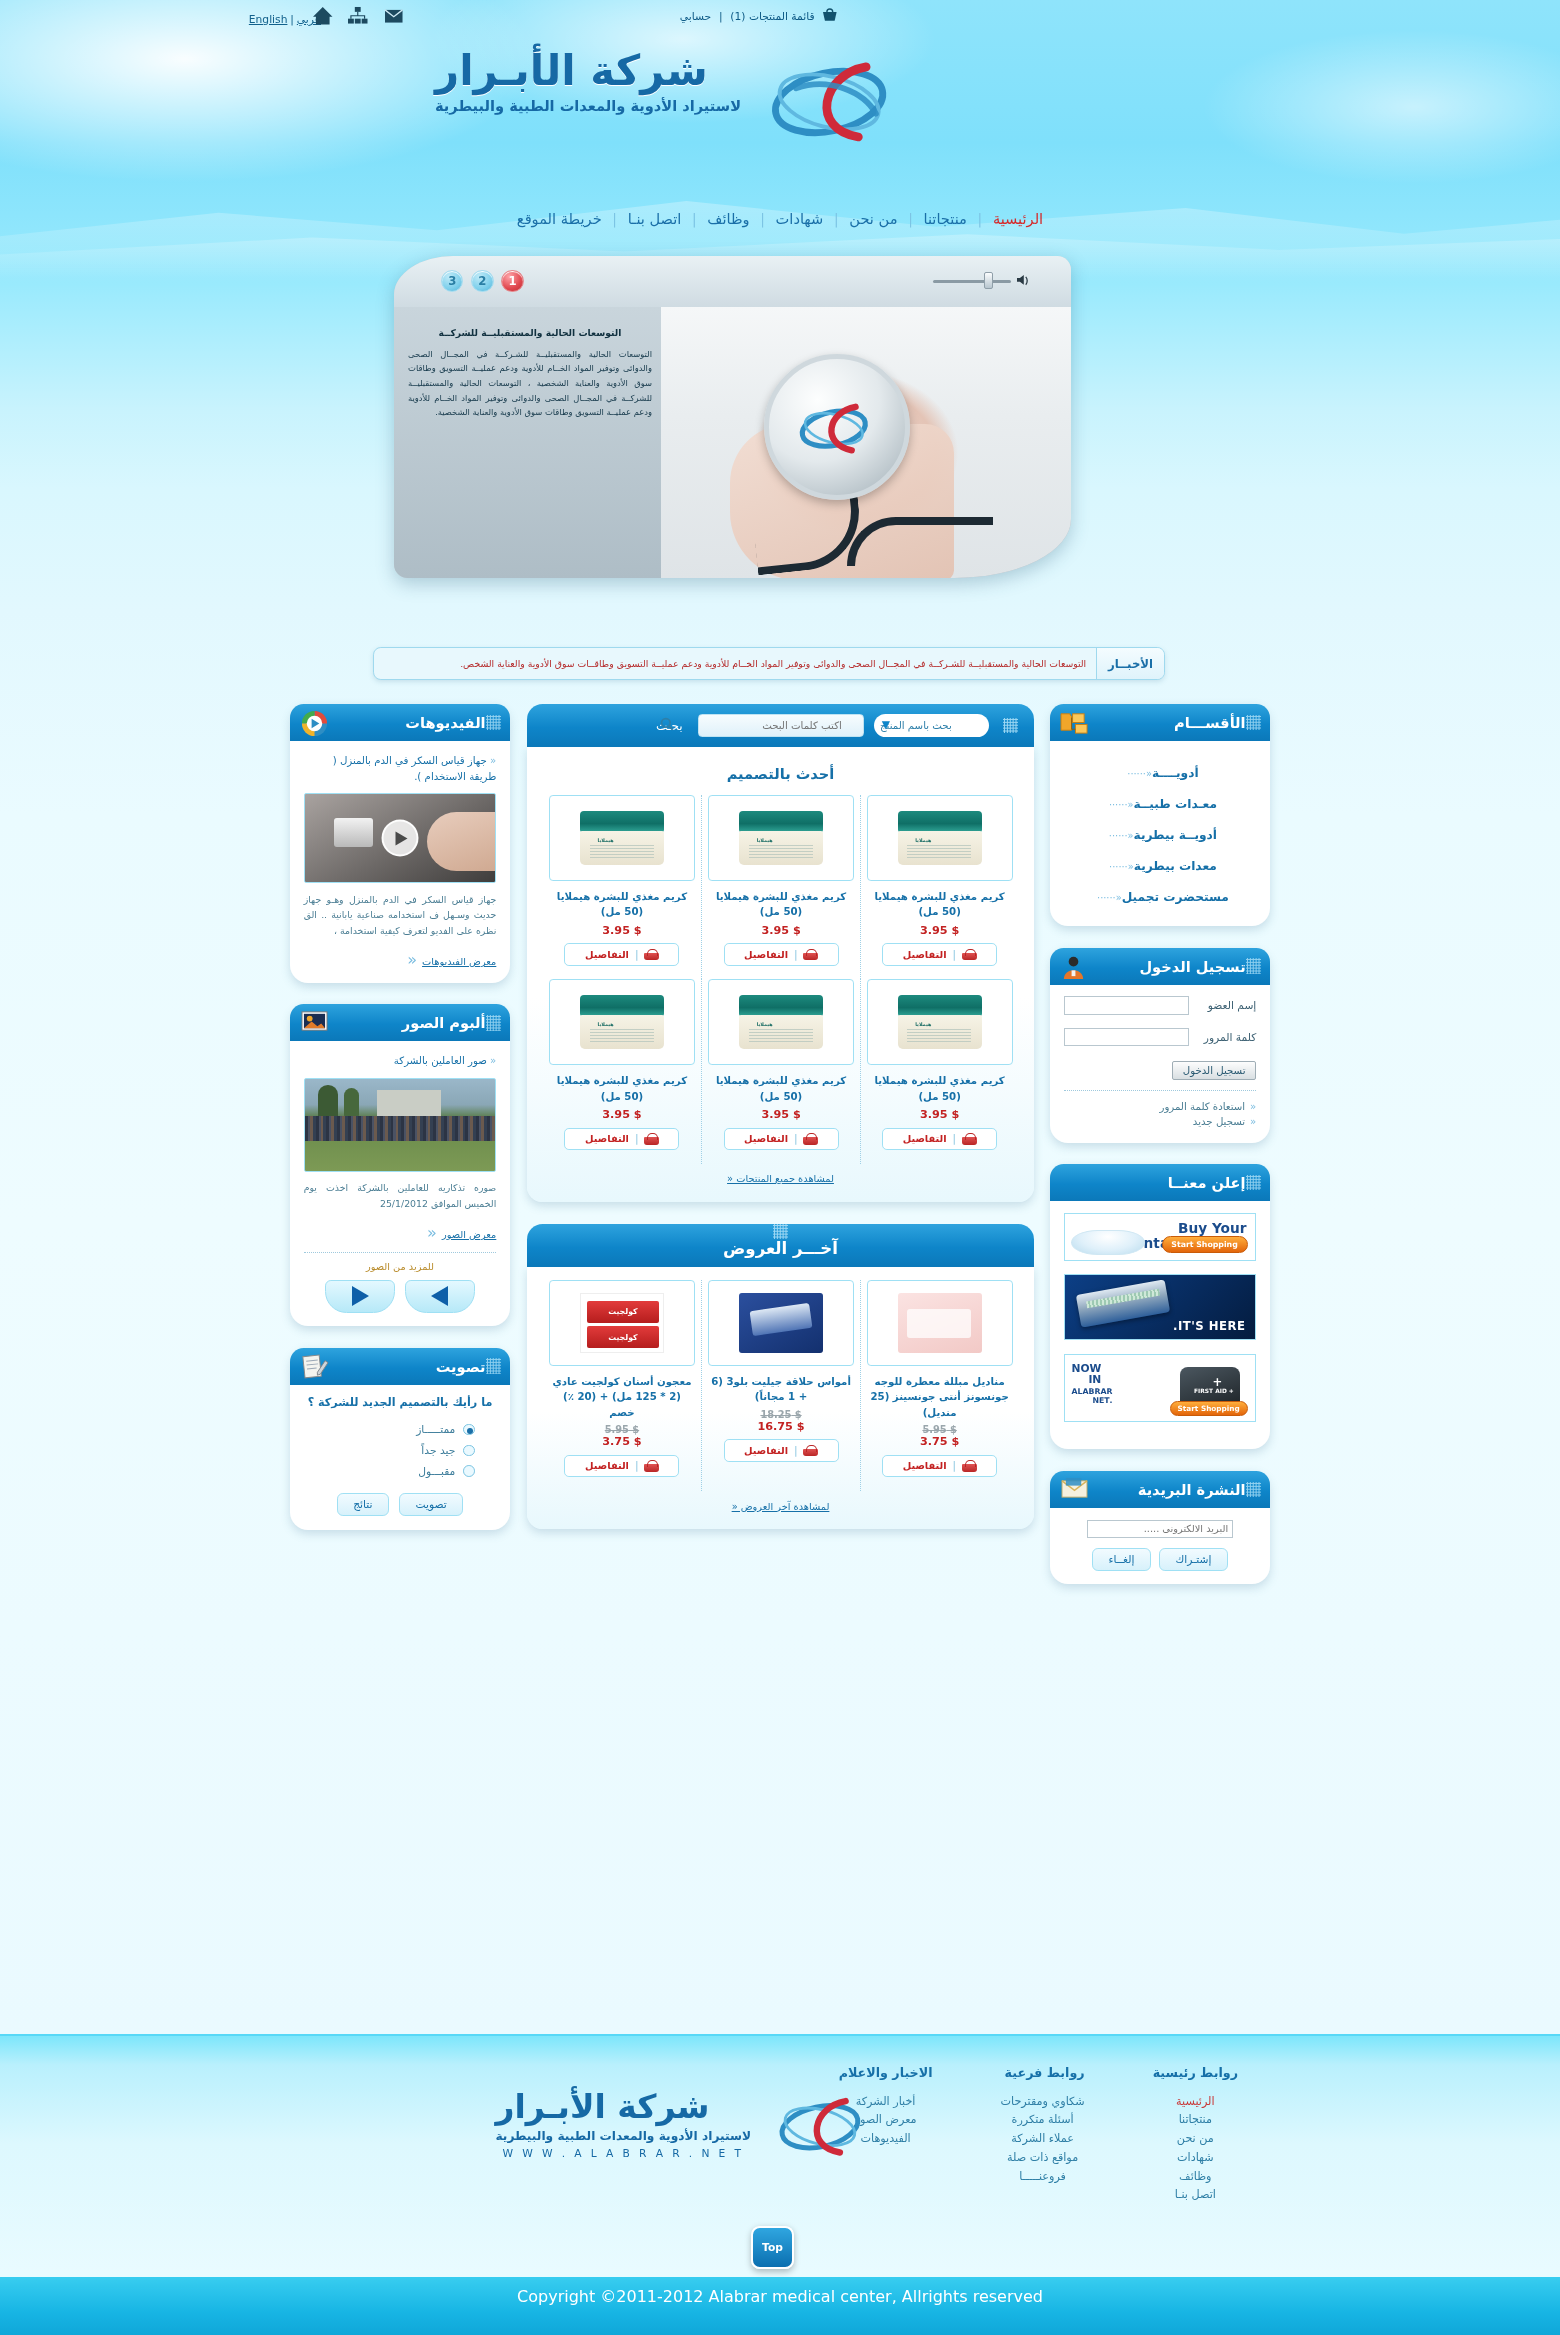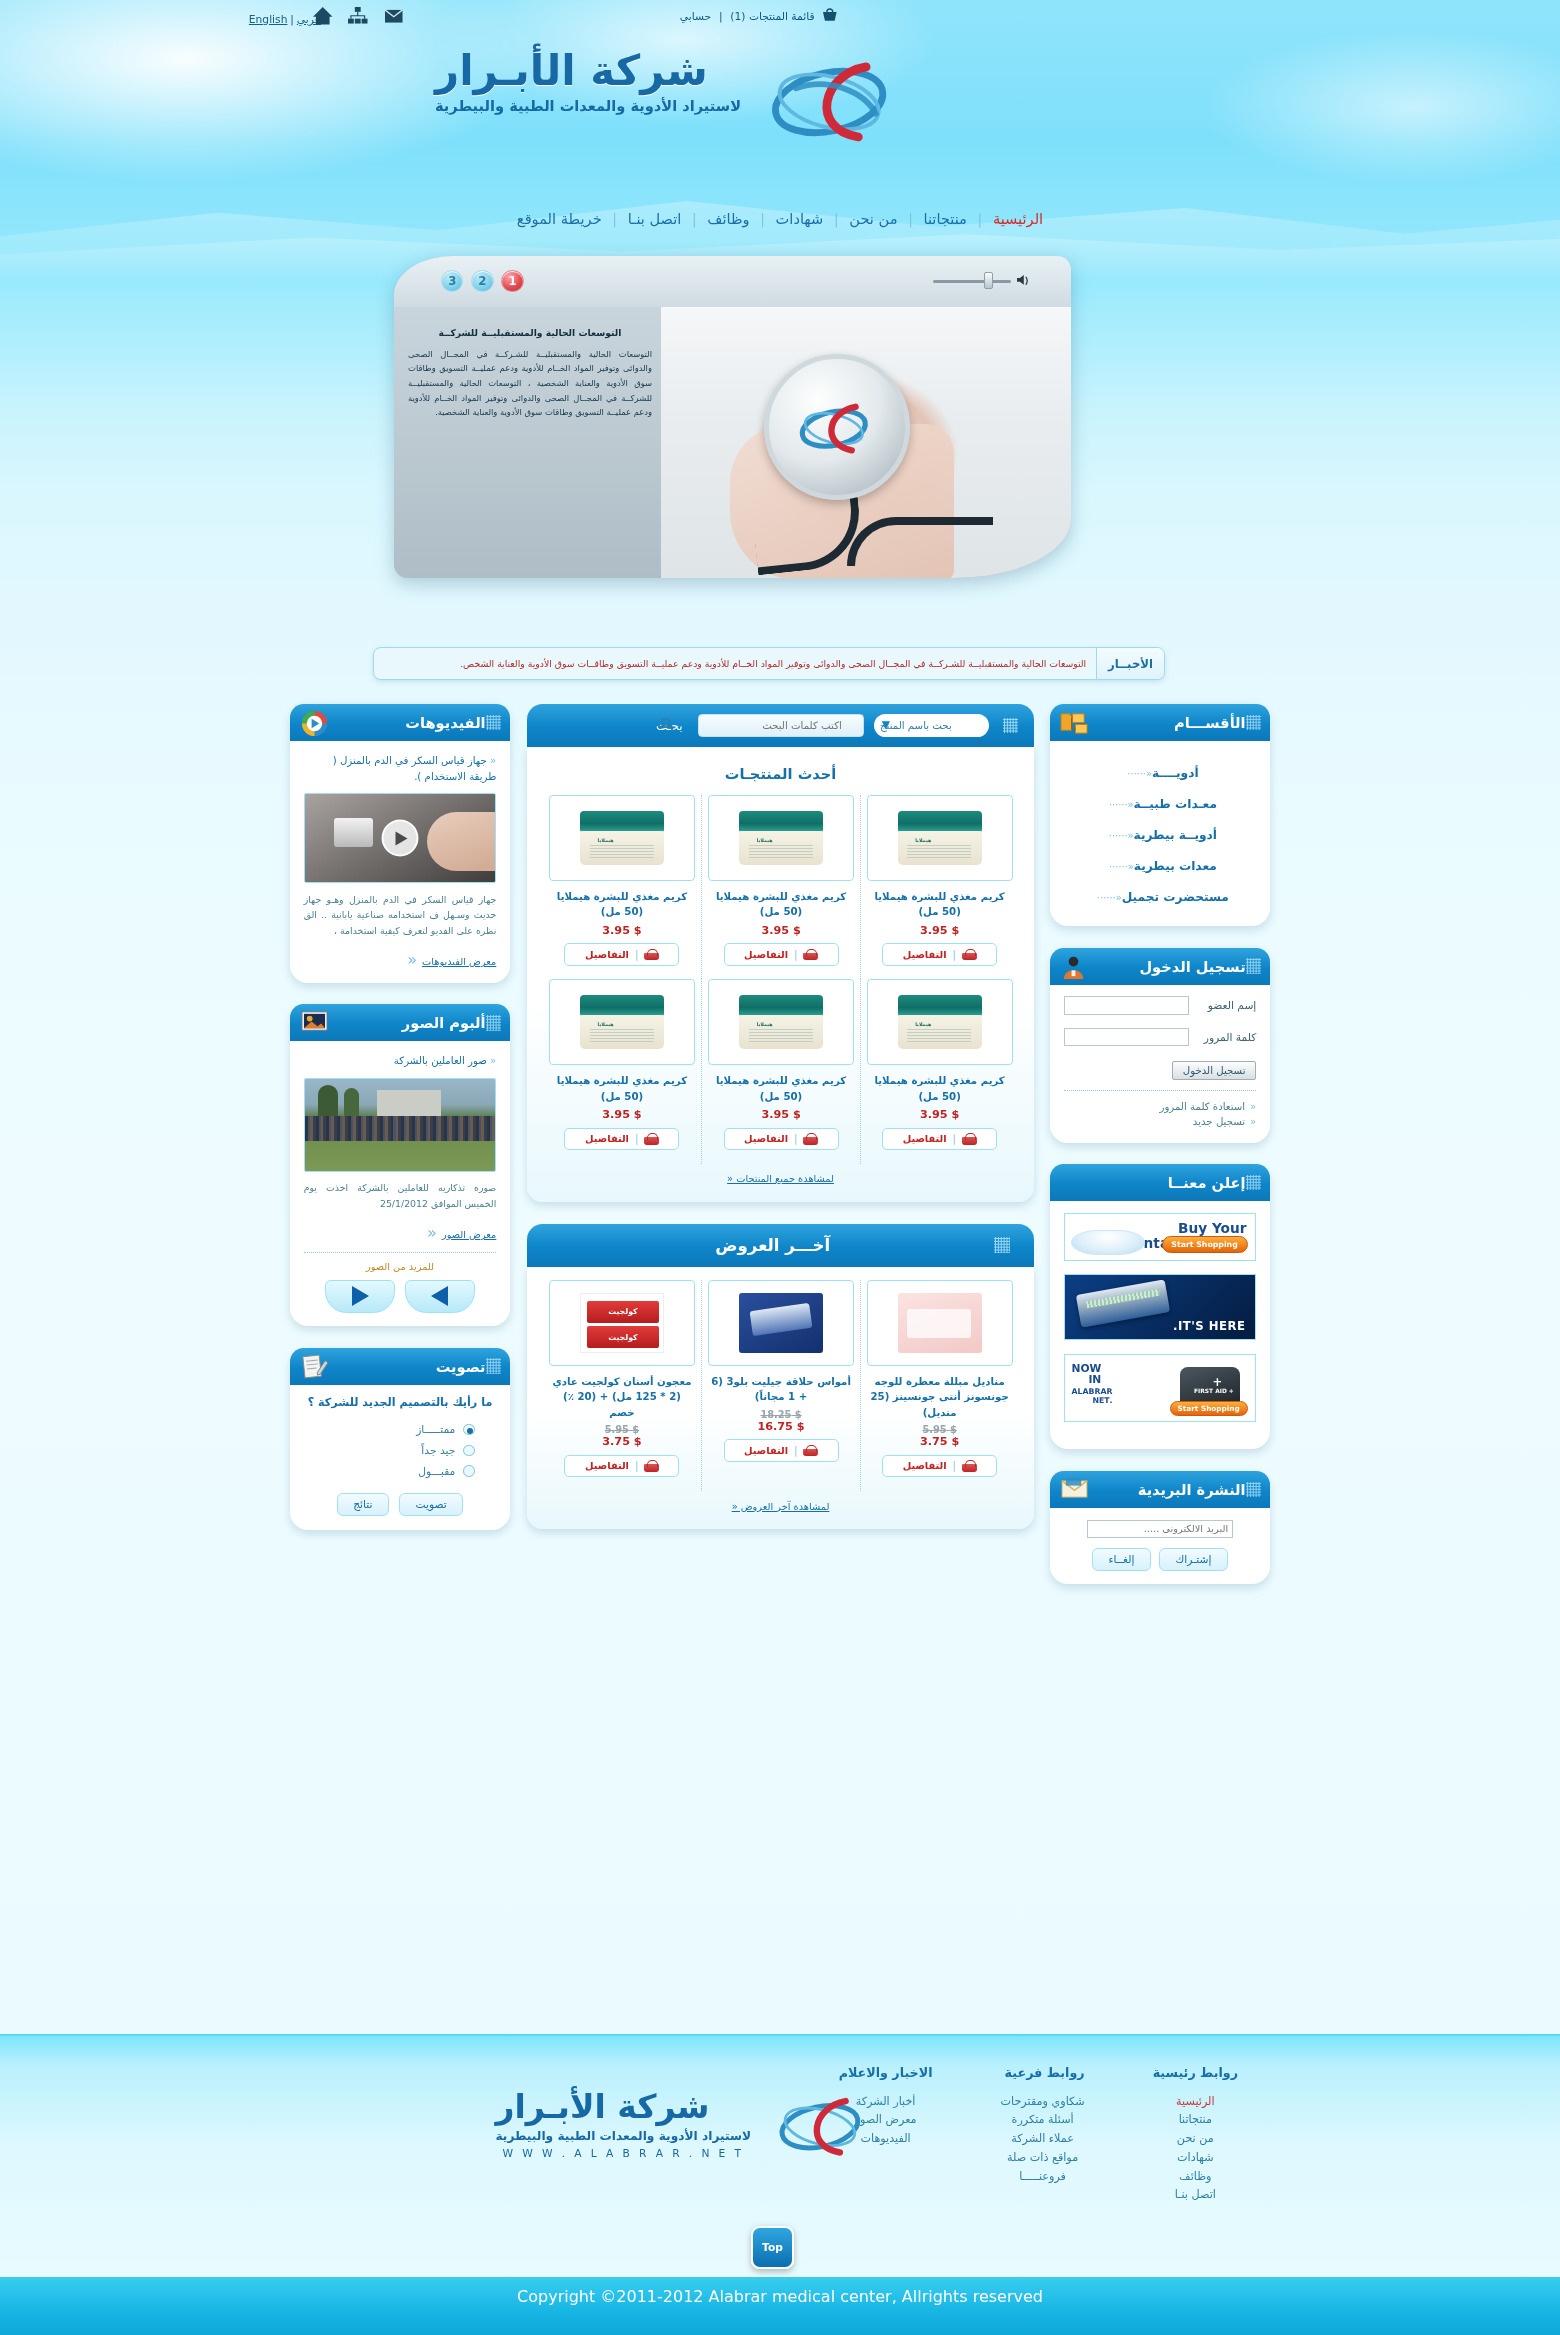--- a/index.html
+++ b/index.html
@@ -328,21 +328,21 @@
     content:""; position:absolute; left:2.9px; top:0; width:8.8px; height:5.9px;
     border:1.5px solid #b92626; border-bottom:none; border-radius:4.9px 4.9px 0 0;
   }
   .allprod { text-align:center; margin-top:3.9px; }
   .allprod a { color:#1670a8; font-size:9.8px; text-decoration:underline; }
 
   
   .offerhead {
     height:43px; border-radius:15.6px 15.6px 0 0; direction:rtl; position:relative;
     background:linear-gradient(180deg,#2ea3de 0%,#0e85c9 55%,#0b78b9 100%);
-    display:flex; align-items:center; padding:0 24px;
+    display:flex; align-items:center; padding:0 24px;flex-direction:column;
   }
   .offerhead .dots { width:15.6px;height:15.6px;background-image:radial-gradient(#9fd9f4 1px,transparent 1px); background-size:2.9px 2.9px; }
   .offerhead .t { flex:1; text-align:center; color:#fff; font-size:16.6px; font-weight:bold; letter-spacing:2px; }
 
   .oimg1 { width:84px; height:60px; background:linear-gradient(160deg,#fbe3e2,#f2c9c6); border-radius:2.9px; position:relative; }
   .oimg1 .w { position:absolute; left:9.8px; top:15.6px; width:64px; height:29px; background:rgba(255,255,255,.75); border-radius:2.9px; }
   .oimg2 { width:84px; height:60px; background:linear-gradient(150deg,#2b4f9e,#13306e); border-radius:2.9px; position:relative; }
   .oimg2 .b { position:absolute; left:11.7px; top:13.7px; width:60px; height:25px; background:linear-gradient(180deg,#dde8f4,#4f74b5); border-radius:2.9px; transform:rotate(-8deg); }
   .oimg3 { width:84px; height:60px; background:#fff; border:1px solid #eee; position:relative; }
   .oimg3 .r1, .oimg3 .r2 {
@@ -794,21 +794,21 @@
         <input class="sinput" type="text" placeholder="اكتب كلمات البحث" style="">
         <span class="magn">
           <svg width="13.7" height="13.7" viewBox="0 0 14 14">
               <circle cx="6" cy="6" r="4.4" fill="none" stroke="#2d7fa9" stroke-width="1.7"></circle>
               <path d="M9.4 9.4L13 13" stroke="#2d7fa9" stroke-width="2"></path>
             </svg>
         </span>
         <span class="sbtnlbl">بحـث</span>
       </div>
       <div class="midpanel">
-        <div class="midtitle">أحدث المنتجـات</div>
+        <div class="midtitle">أحدث بالتصميم</div>
         <div class="grid">
 
           <div class="pcard">
             <div class="pimgbox">
                 <div class="jar">
                   <div class="lid"></div>
                   <div class="body"></div>
                   <div class="lines"></div>
                   <div class="lbl">هيملايا</div>
                 </div>

